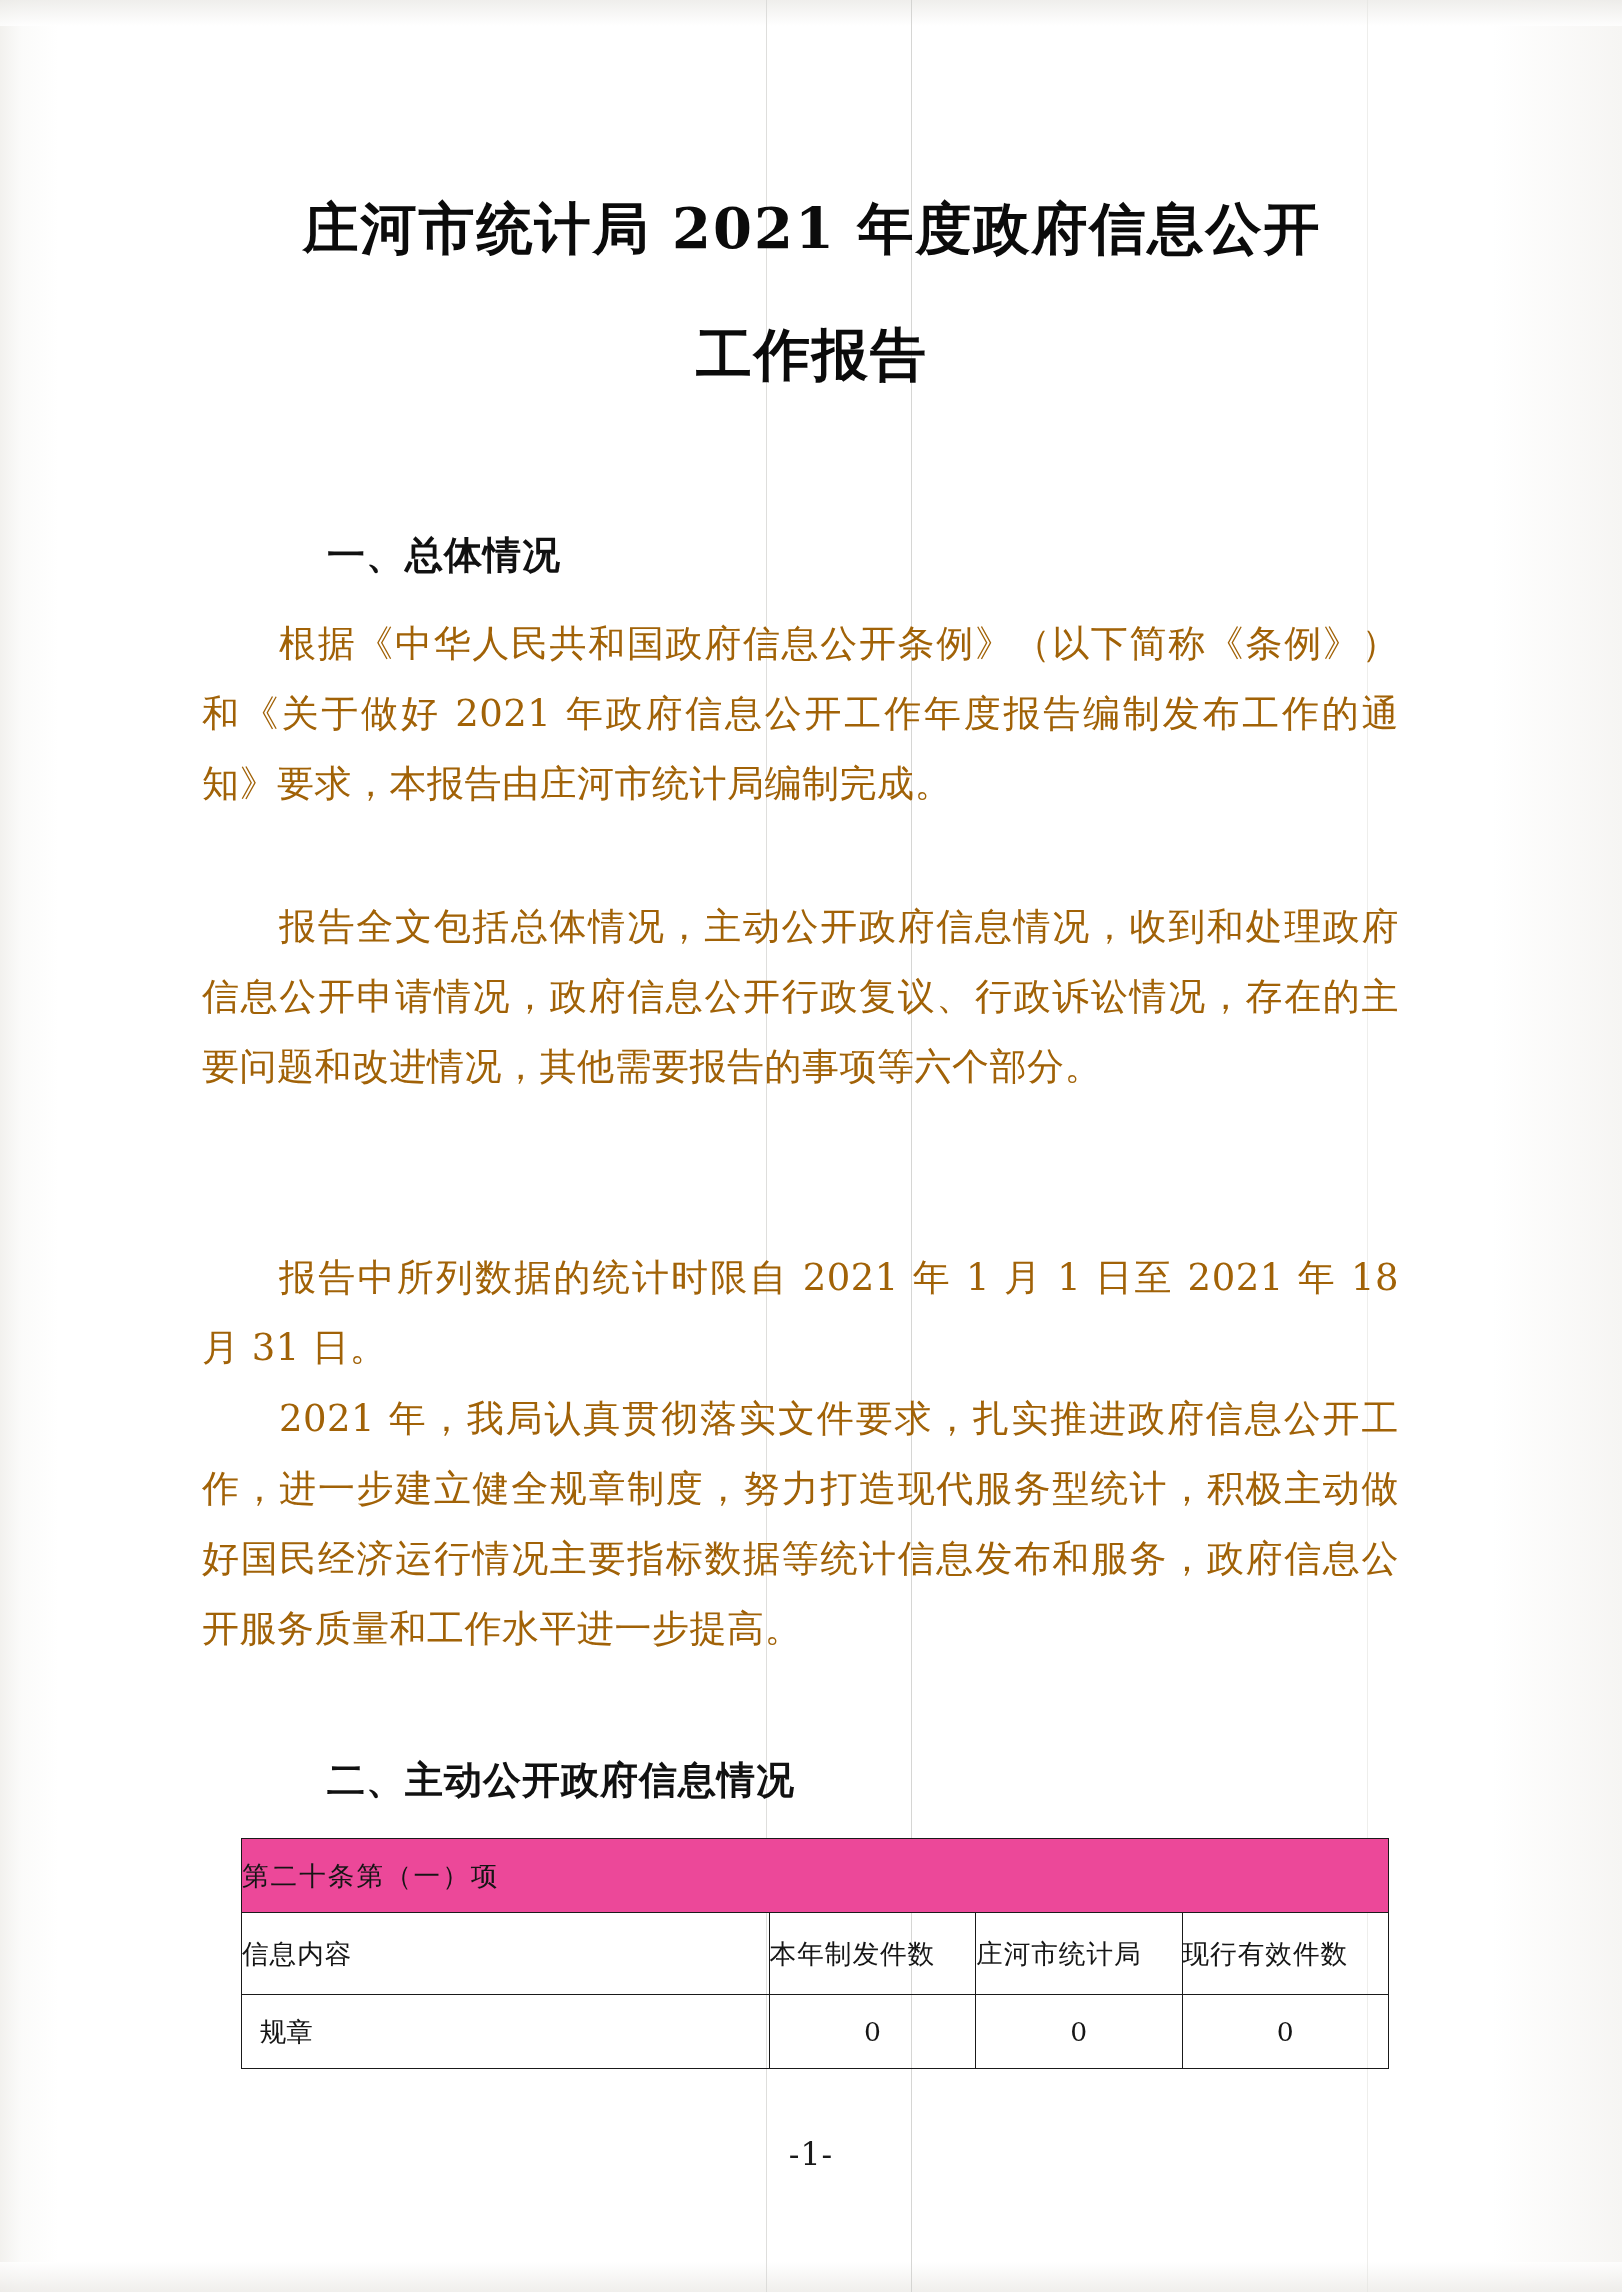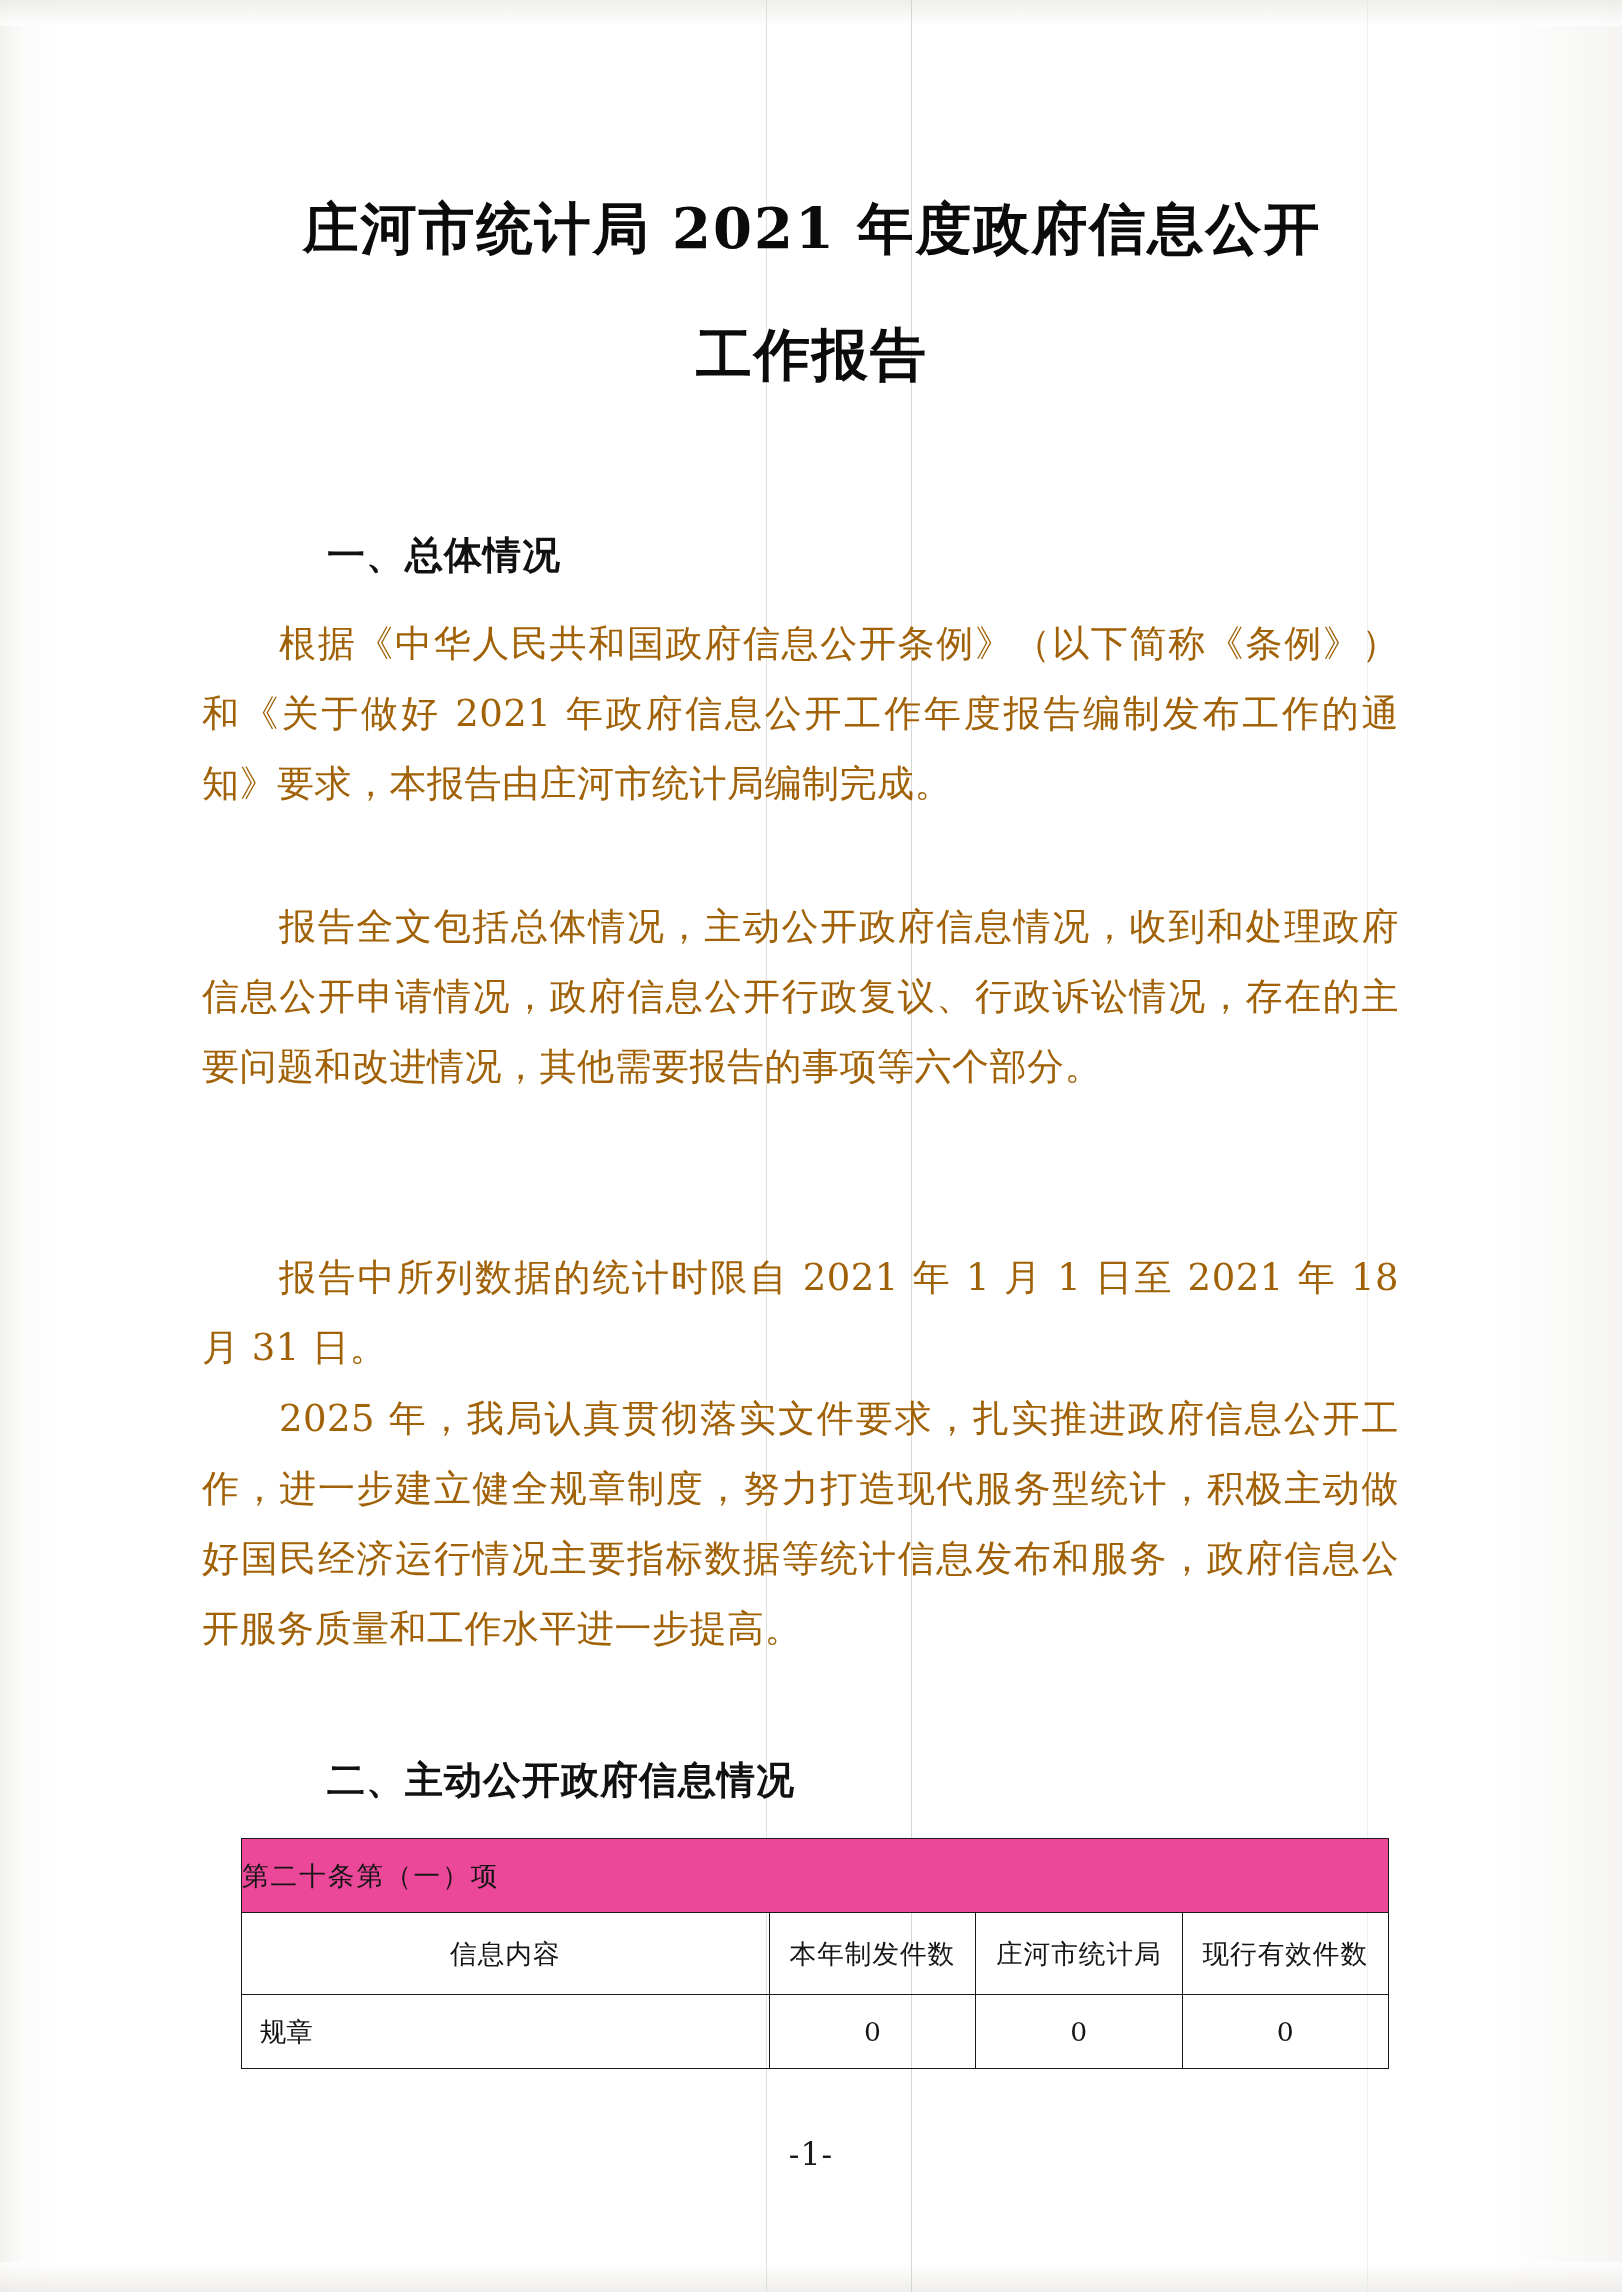--- a/index.html
+++ b/index.html
@@ -106,21 +106,21 @@
   }
   .th-merged{
     background:#ec4899;
     height:73px;
     text-align:left;
     font-size:26.6px;
     letter-spacing:2px;
   }
   .th-row td{
     height:81px;
-    text-align:center;
+    text-align:left;
     letter-spacing:1px;
     margin-top:32px;
   }
   .data-row td{
     height:73px;
     text-align:center;
   }
   .data-row td.first{
     text-align:left;
     padding-left:17.7px;
@@ -156,21 +156,21 @@
   <div class="doc-title">
     <span>庄河市统计局 2021 年度政府信息公开</span>
     <span class="tl2">工作报告</span>
   </div>
 
   <div class="h2 h2-1">一、总体情况</div>
 
   <div class="para p1">根据《中华人民共和国政府信息公开条例》（以下简称《条例》）和《关于做好 2021 年政府信息公开工作年度报告编制发布工作的通知》要求，本报告由庄河市统计局编制完成。</div>
   <div class="para p2">报告全文包括总体情况，主动公开政府信息情况，收到和处理政府信息公开申请情况，政府信息公开行政复议、行政诉讼情况，存在的主要问题和改进情况，其他需要报告的事项等六个部分。</div>
   <div class="para p3">报告中所列数据的统计时限自 2021 年 1 月 1 日至 2021 年 18 月 31 日。</div>
-  <div class="para p4">2025 年，我局认真贯彻落实文件要求，扎实推进政府信息公开工作，进一步建立健全规章制度，努力打造现代服务型统计，积极主动做好国民经济运行情况主要指标数据等统计信息发布和服务，政府信息公开服务质量和工作水平进一步提高。</div>
+  <div class="para p4">2021 年，我局认真贯彻落实文件要求，扎实推进政府信息公开工作，进一步建立健全规章制度，努力打造现代服务型统计，积极主动做好国民经济运行情况主要指标数据等统计信息发布和服务，政府信息公开服务质量和工作水平进一步提高。</div>
 
   <div class="h2 h2-2">二、主动公开政府信息情况</div>
 
   <div class="tbl-wrap">
     <table class="info-table">
       <tbody>
           <tr>
         <td class="th-merged" colspan="4">第二十条第（一）项</td>
       </tr>
       <tr class="th-row">

